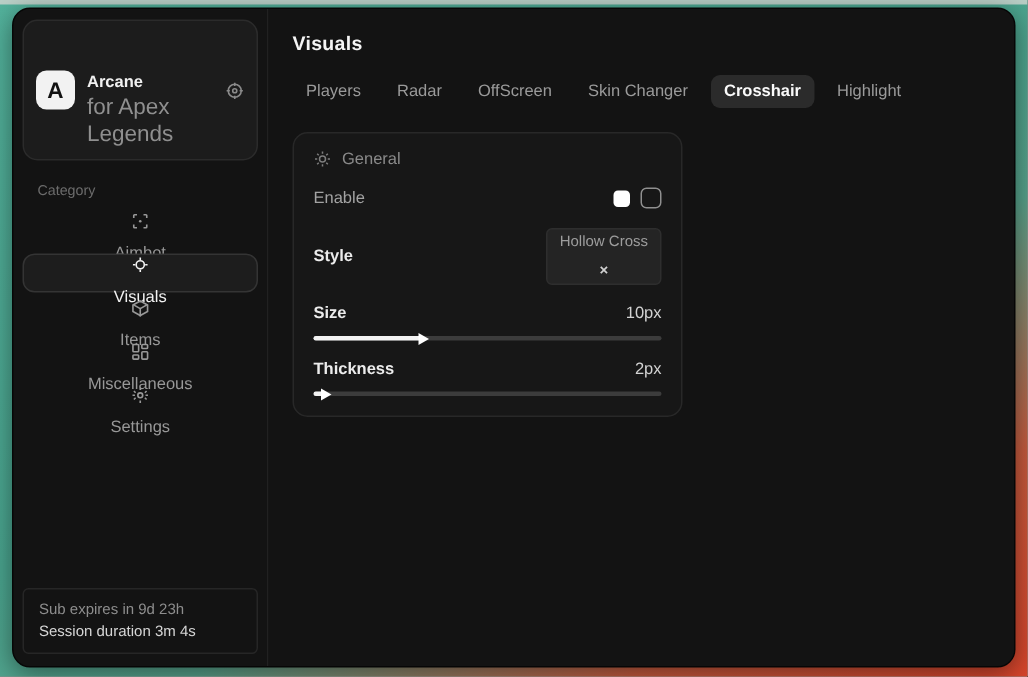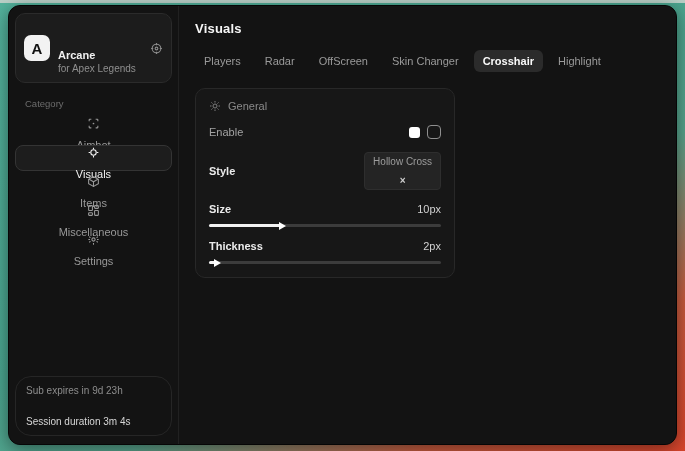--- a/index.html
+++ b/index.html
@@ -29,36 +29,36 @@
     background:#1c1c1c; border:1px solid #2b2b2b; border-radius:10px;
     padding:7px 8px; min-height:38px;
   }
   .logo{
     width:26px; height:26px; border-radius:7px; background:#f2f2f2;
     color:#111; font-weight:bold; font-size:15px;
     display:flex; align-items:center; justify-content:center; flex:none;
   }
   .brand-text{ flex:1; line-height:1.2; }
   .brand-title{ color:#f0f0f0; font-size:11px; font-weight:bold;margin-top:28px; }
-  .brand-sub{ color:#8f8f8f; font-size:10px; margin-top:1px; }
+  .brand-sub{ color:#8f8f8f; font-size:15px; margin-top:1px; }
   .brand-icon{ color:#8a8a8a; flex:none; display:flex; }
   .category-label{ color:#6c6c6c; font-size:9.5px; margin:15px 10px 7px 10px; }
   .nav{ display:flex; flex-direction:column; gap:3px; }
   .nav-item{
     display:flex; align-items:center; gap:9px; height:26px; padding:0 9px;
     color:#989898; font-size:11px; border-radius:8px; border:1px solid transparent;
     cursor:default;
     flex-direction:column;
   }
   .nav-item .nav-icon{ display:flex; width:14px; justify-content:center; color:inherit; }
   .nav-item.selected{ background:#1d1d1d; border-color:#343434; color:#f2f2f2; }
   .sidebar-spacer{ flex:1; }
   .sub-card{
-    border:1px solid #262626; border-radius:16px; padding:8px 10px;
-    display:flex; flex-direction:column; gap:20px;justify-content:space-between;
+    border:1px solid #262626; border-radius:4px; padding:8px 10px;
+    display:flex; flex-direction:column; gap:4px;justify-content:space-between;
   }
   .sub-line1{ color:#8d8d8d; font-size:10px; }
   .sub-line2{ color:#d6d6d6; font-size:10px; }
   
   .main{ flex:1; padding:15px 16px; background:#131313; }
   .page-title{ color:#f5f5f5; font-size:13px; font-weight:bold; letter-spacing:.2px; }
   .tabbar{ display:flex; align-items:flex-end; gap:6px; margin-top:14px; }
   .tab{
     color:#9a9a9a; font-size:11px; padding:5px 9px; border-radius:6px; cursor:default;
     white-space:nowrap;

